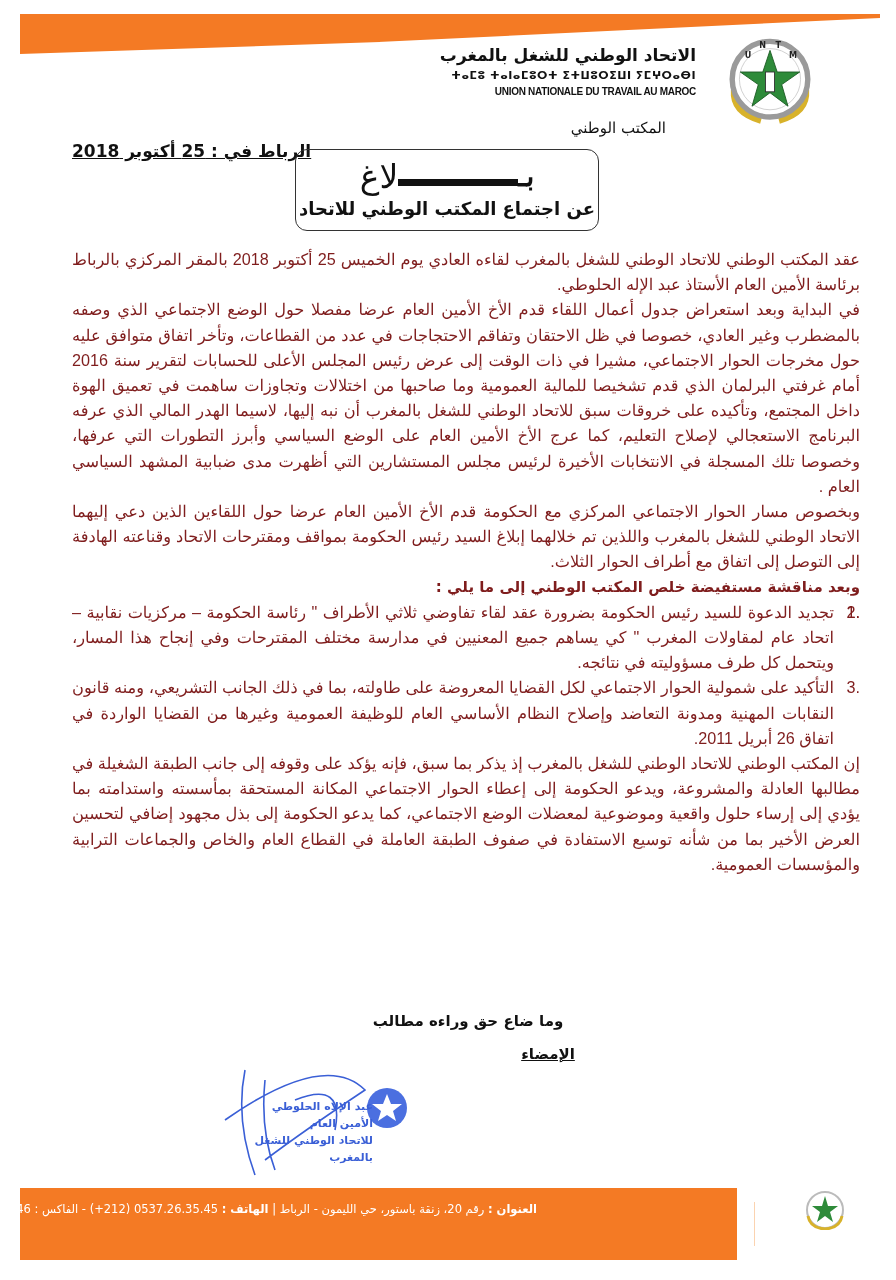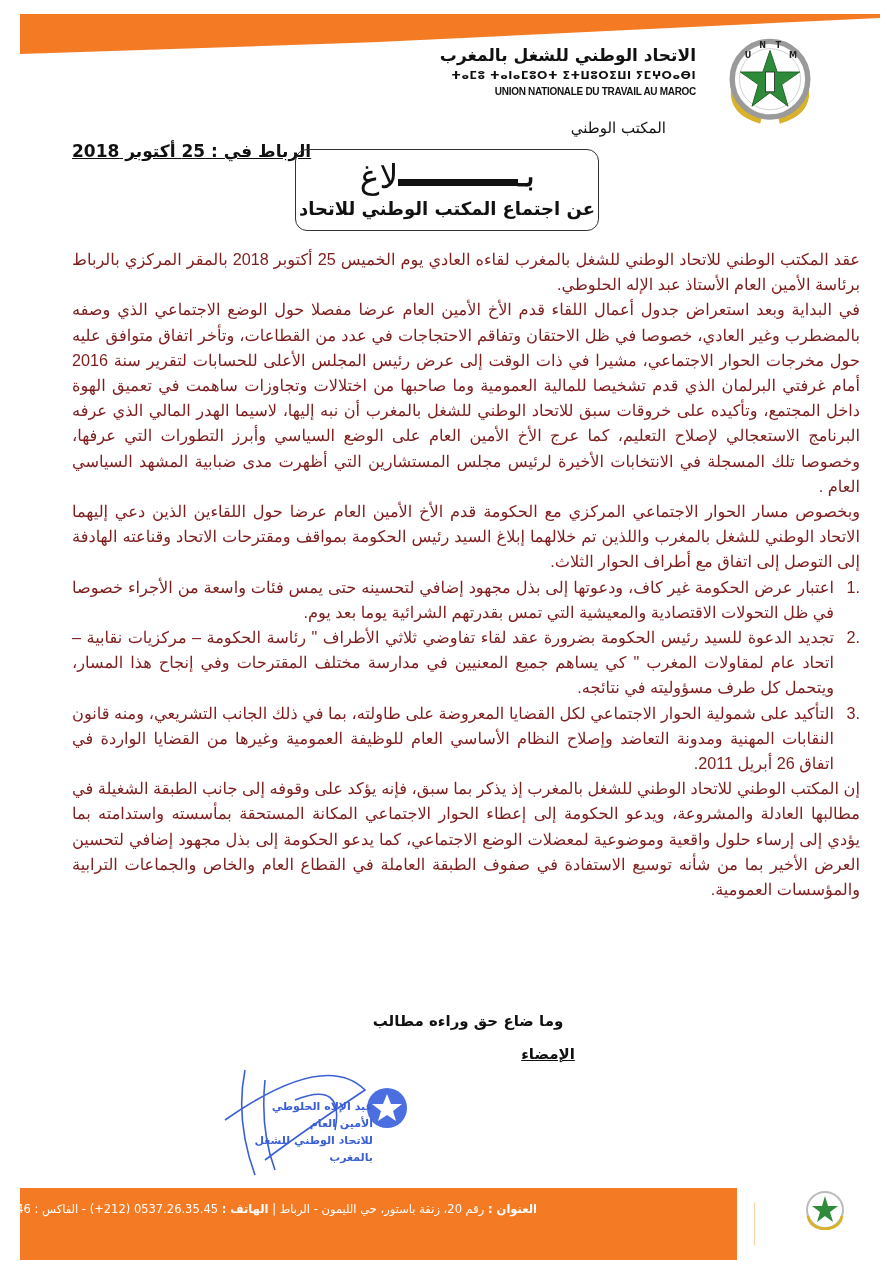--- a/index.html
+++ b/index.html
@@ -128,24 +128,24 @@
     <span class="bar"></span>
     <span class="lagh">لاغ</span>
   </div>
   <div class="title-sub">عن اجتماع المكتب الوطني للاتحاد</div>
 </div>
 
 <div class="body-text" style="top:247px;">
   <p class="p">عقد المكتب الوطني للاتحاد الوطني للشغل بالمغرب لقاءه العادي يوم الخميس 25 أكتوبر 2018 بالمقر المركزي بالرباط برئاسة الأمين العام الأستاذ عبد الإله الحلوطي.</p>
   <p class="p">في البداية وبعد استعراض جدول أعمال اللقاء قدم الأخ الأمين العام عرضا مفصلا حول الوضع الاجتماعي الذي وصفه بالمضطرب وغير العادي، خصوصا في ظل الاحتقان وتفاقم الاحتجاجات في عدد من القطاعات، وتأخر اتفاق متوافق عليه حول مخرجات الحوار الاجتماعي، مشيرا في ذات الوقت إلى عرض رئيس المجلس الأعلى للحسابات لتقرير سنة 2016 أمام غرفتي البرلمان الذي قدم تشخيصا للمالية العمومية وما صاحبها من اختلالات وتجاوزات ساهمت في تعميق الهوة داخل المجتمع، وتأكيده على خروقات سبق للاتحاد الوطني للشغل بالمغرب أن نبه إليها، لاسيما الهدر المالي الذي عرفه البرنامج الاستعجالي لإصلاح التعليم، كما عرج الأخ الأمين العام على الوضع السياسي وأبرز التطورات التي عرفها، وخصوصا تلك المسجلة في الانتخابات الأخيرة لرئيس مجلس المستشارين التي أظهرت مدى ضبابية المشهد السياسي العام .</p>
   <p class="p">وبخصوص مسار الحوار الاجتماعي المركزي مع الحكومة قدم الأخ الأمين العام عرضا حول اللقاءين الذين دعي إليهما الاتحاد الوطني للشغل بالمغرب واللذين تم خلالهما إبلاغ السيد رئيس الحكومة بمواقف ومقترحات الاتحاد وقناعته الهادفة إلى التوصل إلى اتفاق مع أطراف الحوار الثلاث.</p>
+  <p class="p bold-line">وبعد مناقشة مستفيضة خلص المكتب الوطني إلى ما يلي :</p>
   <ol class="items">
     <li>
       <span class="num">1.</span>
-      <span>اعتبار عرض الحكومة غير كاف، ودعوتها إلى بذل مجهود إضافي لتحسينه حتى يمس فئات واسعة من الأجراء خصوصا في ظل التحولات الاقتصادية والمعيشية التي تمس بقدرتهم الشرائية يوما بعد يوم.</span>
     </li>
     <li>
       <span class="num">2.</span>
       <span>تجديد الدعوة للسيد رئيس الحكومة بضرورة عقد لقاء تفاوضي ثلاثي الأطراف " رئاسة الحكومة – مركزيات نقابية – اتحاد عام لمقاولات المغرب " كي يساهم جميع المعنيين في مدارسة مختلف المقترحات وفي إنجاح هذا المسار، ويتحمل كل طرف مسؤوليته في نتائجه.</span>
     </li>
     <li>
       <span class="num">3.</span>
       <span>التأكيد على شمولية الحوار الاجتماعي لكل القضايا المعروضة على طاولته، بما في ذلك الجانب التشريعي، ومنه قانون النقابات المهنية ومدونة التعاضد وإصلاح النظام الأساسي العام للوظيفة العمومية وغيرها من القضايا الواردة في اتفاق 26 أبريل 2011.</span>
     </li>
   </ol>

